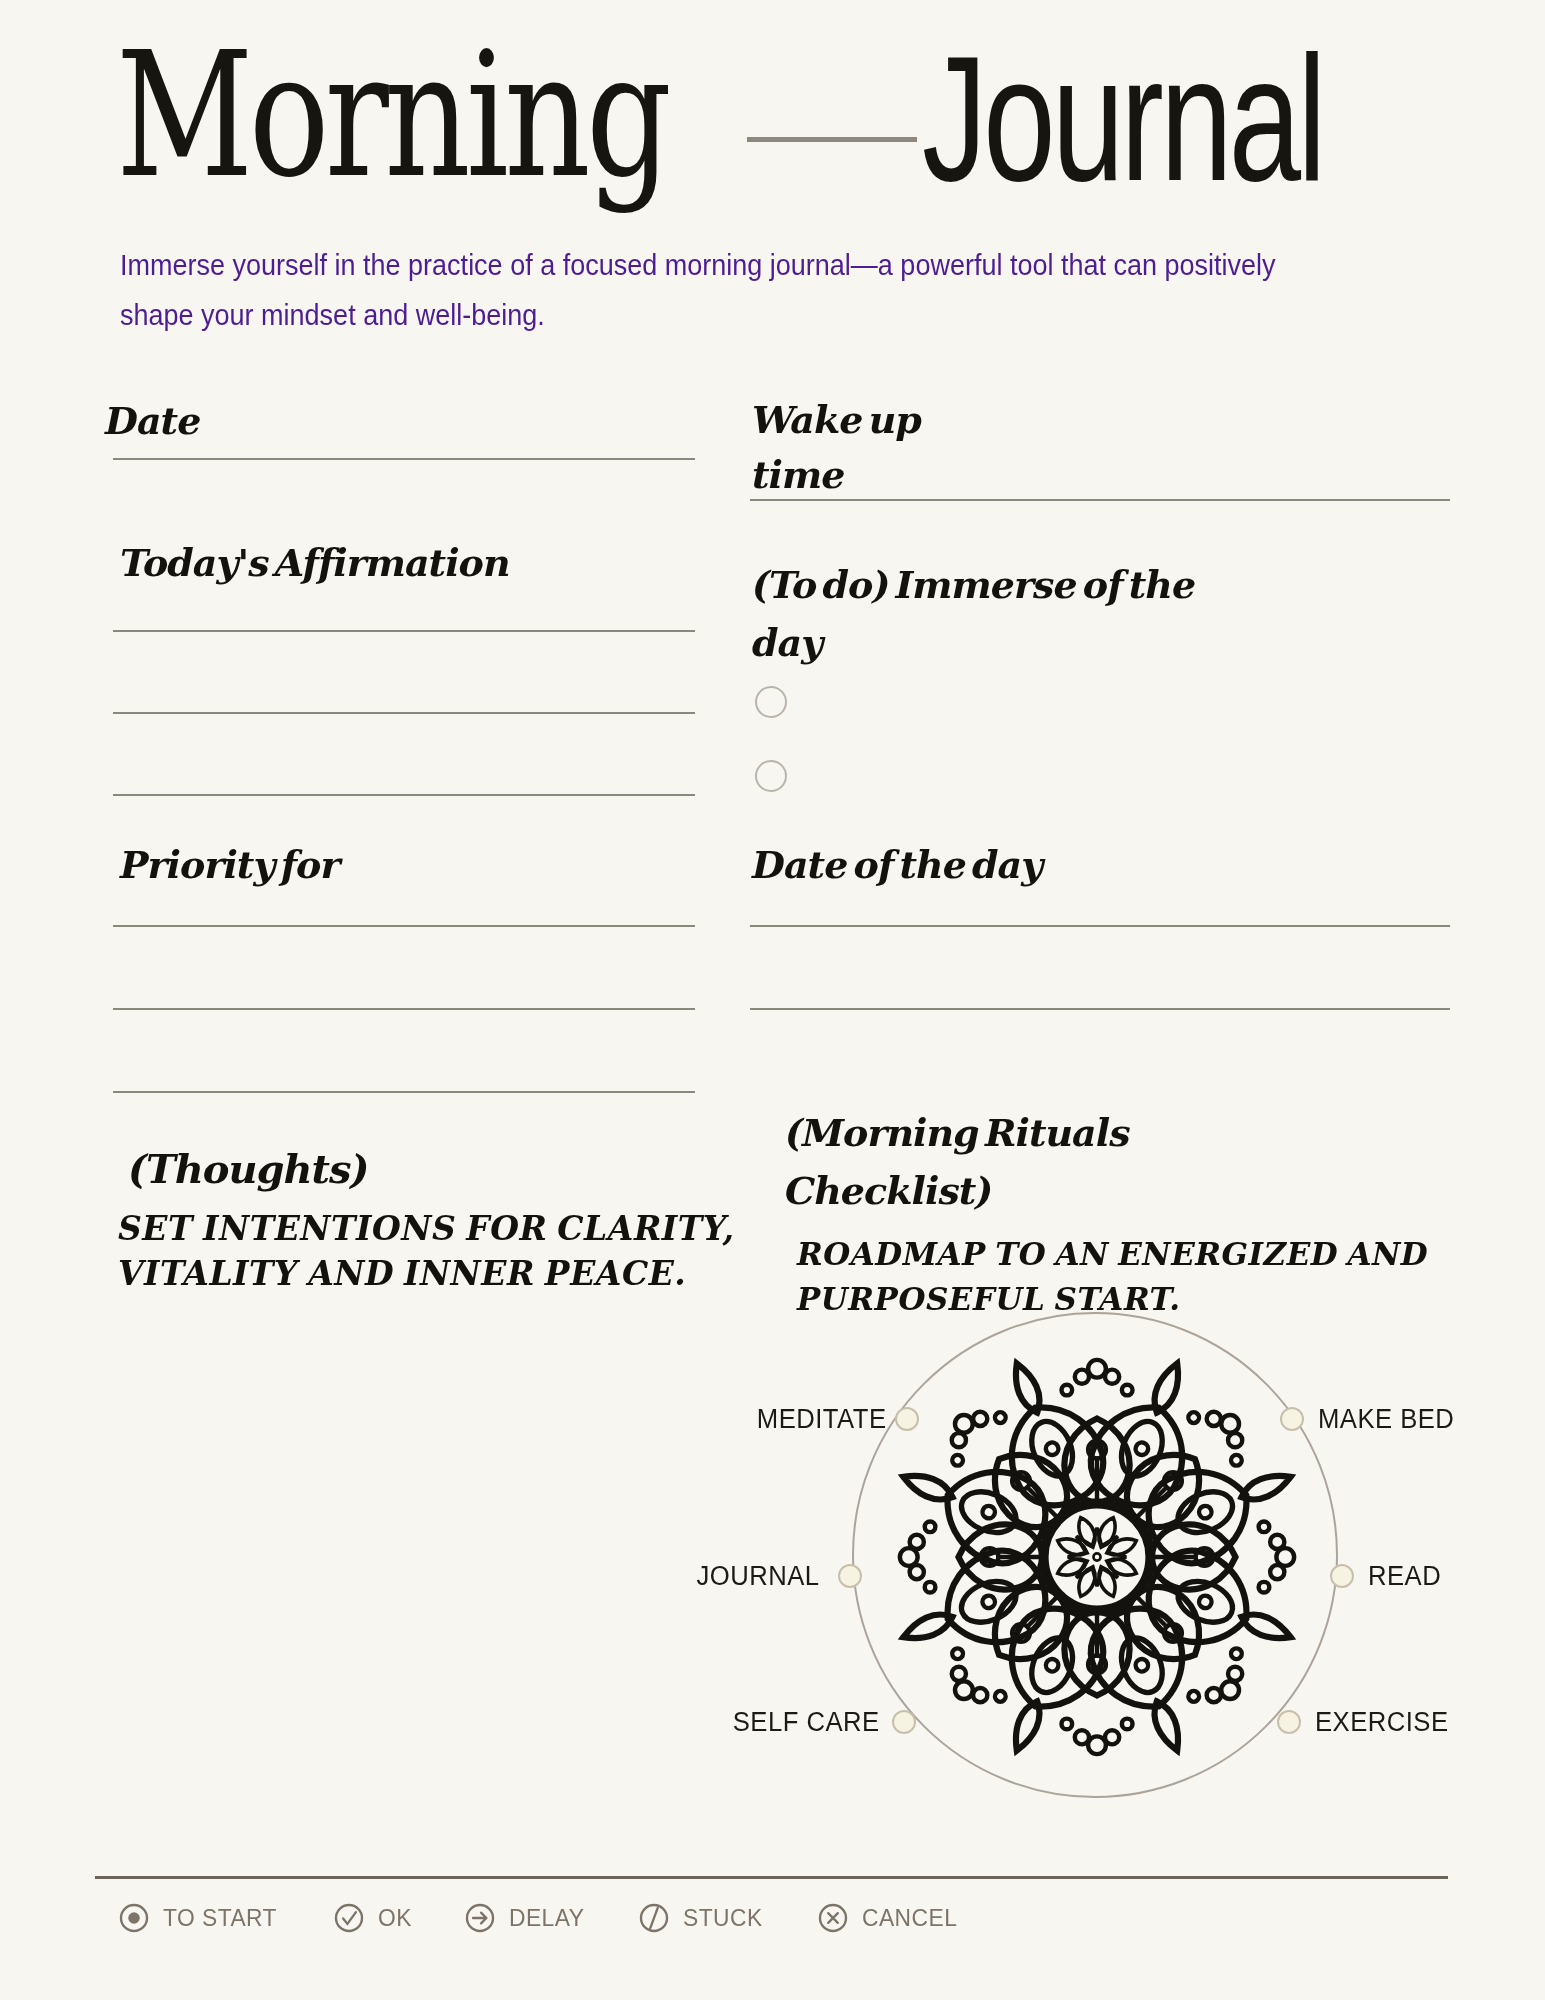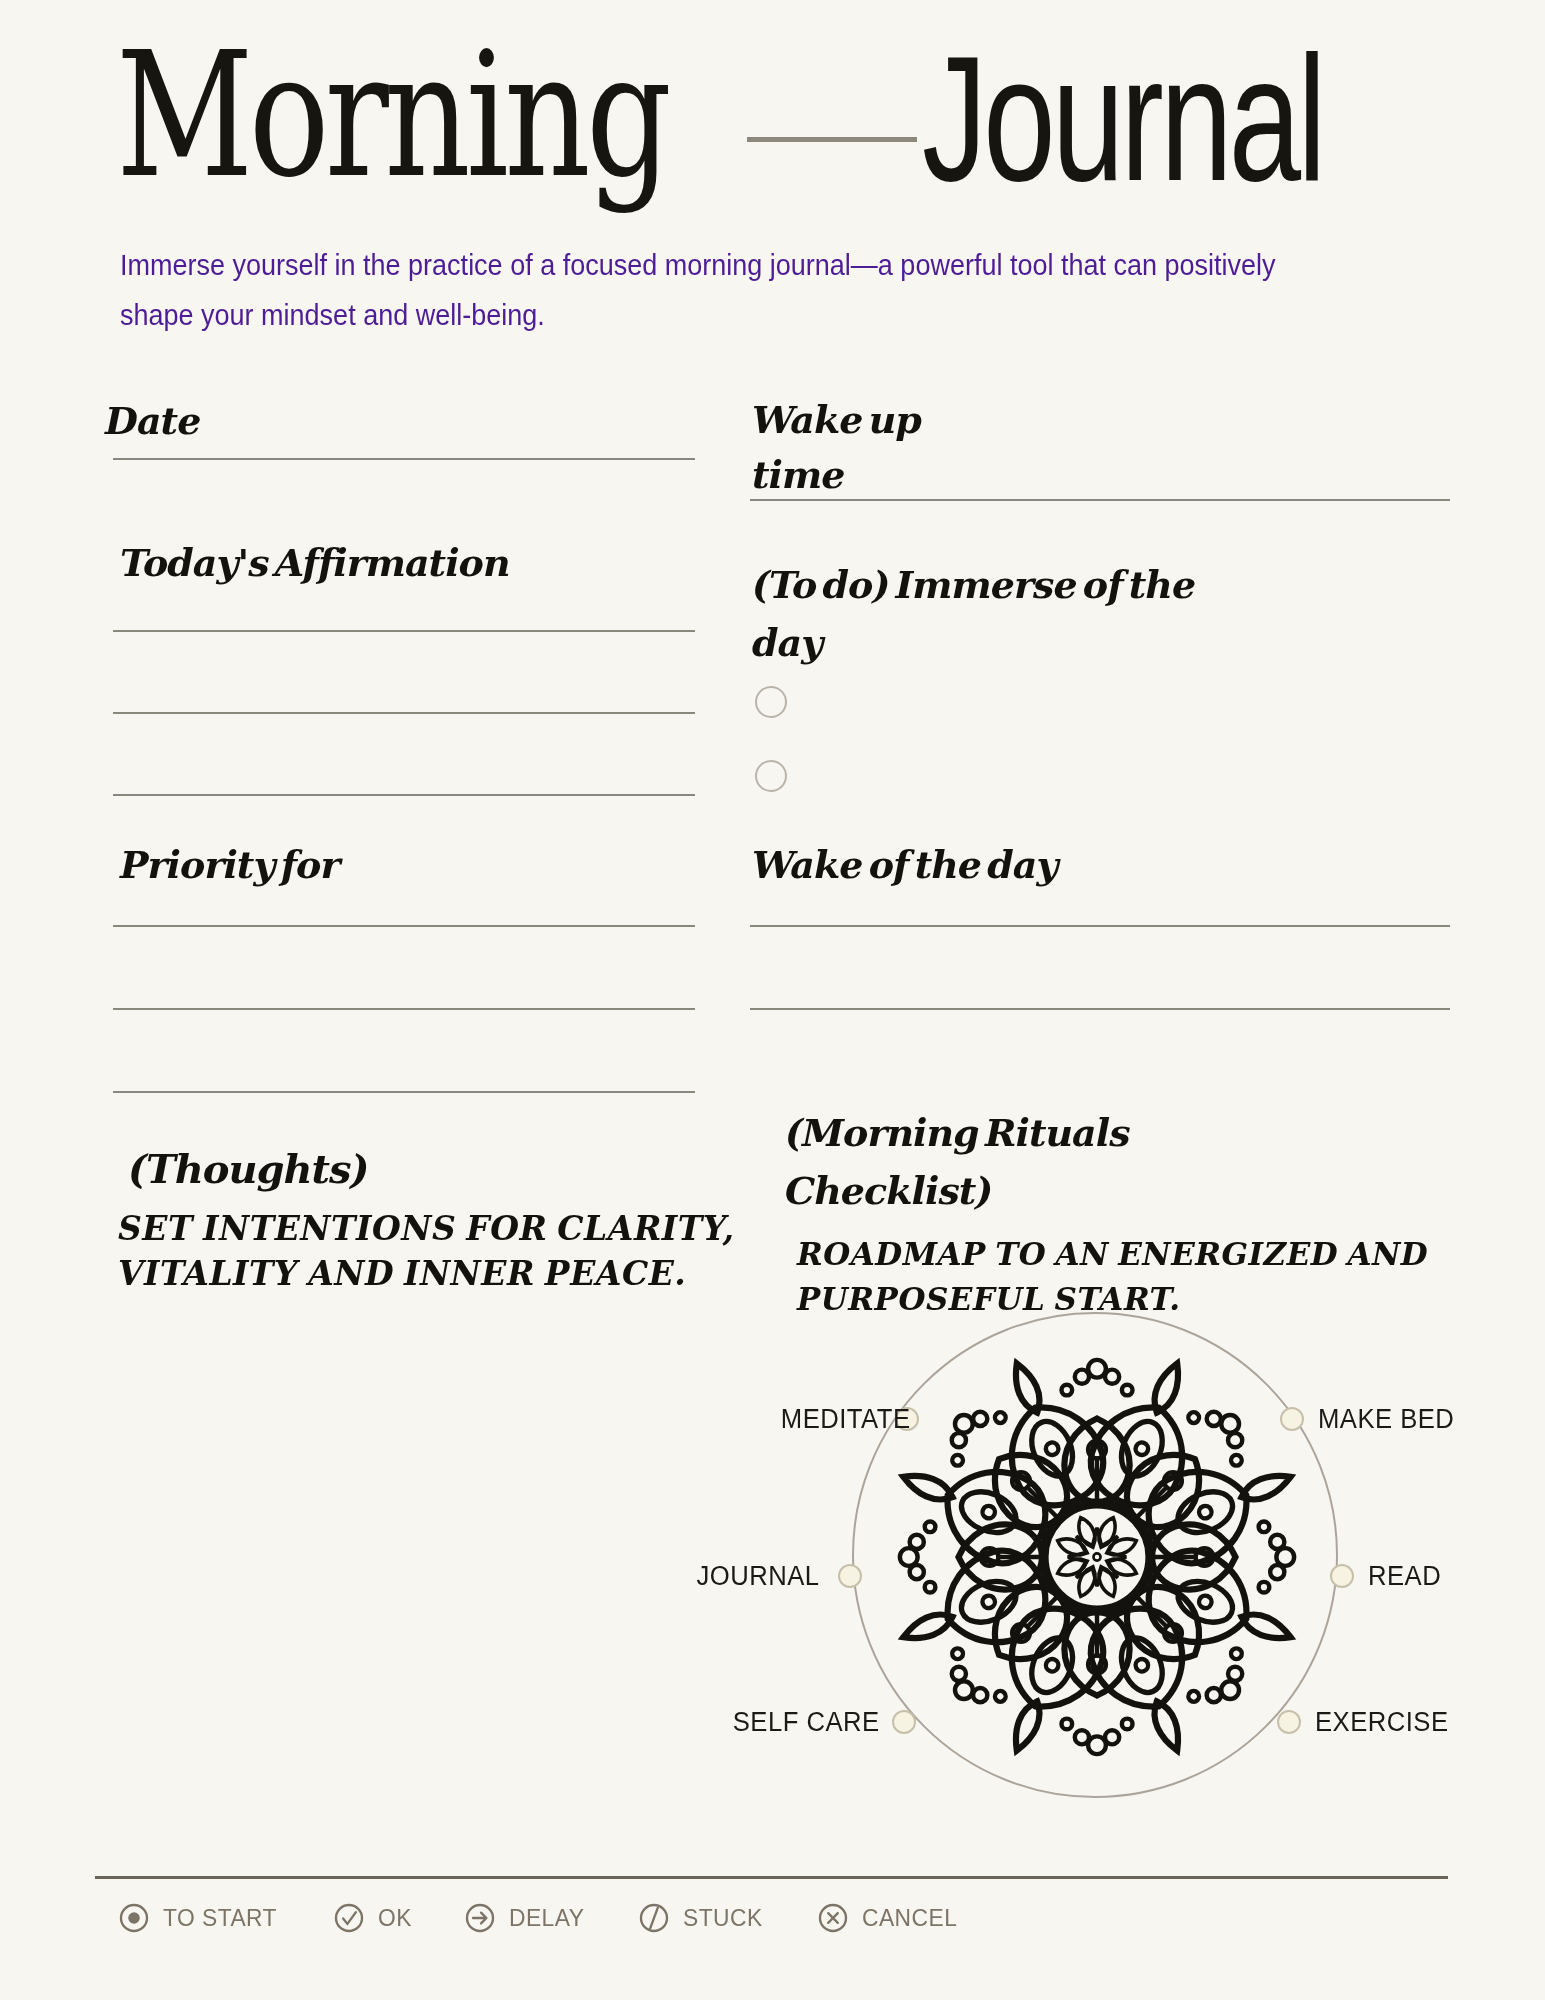--- a/index.html
+++ b/index.html
@@ -124,21 +124,21 @@
   </div>
   <div class="wline right" style="top:499px;"></div>
 
   <div class="h" style="left:752px;top:556px;">
     <span class="hl">(To do) Immerse of the</span>
     <span class="hl">day</span>
   </div>
   <div class="todo-circle" style="top:686px;"></div>
   <div class="todo-circle" style="top:760px;"></div>
 
-  <div class="h" style="left:752px;top:836px;">Wake of the day</div>
+  <div class="h" style="left:752px;top:836px;">Date of the day</div>
   <div class="wline right" style="top:925px;"></div>
   <div class="wline right" style="top:1008px;"></div>
 
   <div class="h" style="left:785px;top:1104px;">
     <span class="hl">(Morning Rituals</span>
     <span class="hl">Checklist)</span>
   </div>
   <div class="tagline" style="left:797px;top:1232px;font-size:31px;">
     <span class="hl">ROADMAP TO AN ENERGIZED AND</span>
     <span class="hl">PURPOSEFUL START.</span>
@@ -219,21 +219,21 @@
     </svg>
   </div>
 
   <div class="wheel-dot" style="left:895px;top:1407px;"></div>
   <div class="wheel-dot" style="left:1280px;top:1407px;"></div>
   <div class="wheel-dot" style="left:838px;top:1564px;"></div>
   <div class="wheel-dot" style="left:1330px;top:1564px;"></div>
   <div class="wheel-dot" style="left:892px;top:1710px;"></div>
   <div class="wheel-dot" style="left:1277px;top:1710px;"></div>
 
-  <div class="wheel-label ralign" style="left:684px;width:226px;top:1404px;"><span>MEDITATE</span></div>
+  <div class="wheel-label ralign" style="left:660px;width:226px;top:1404px;"><span>MEDITATE</span></div>
   <div class="wheel-label lalign" style="left:1318px;top:1404px;"><span>MAKE BED</span></div>
   <div class="wheel-label ralign" style="left:620px;width:200px;top:1561px;"><span>JOURNAL</span></div>
   <div class="wheel-label lalign" style="left:1368px;top:1561px;"><span>READ</span></div>
   <div class="wheel-label ralign" style="left:640px;width:240px;top:1707px;"><span>SELF CARE</span></div>
   <div class="wheel-label lalign" style="left:1315px;top:1707px;"><span>EXERCISE</span></div>
 
   <div class="legend-rule"></div>
   <div class="legend">
     <div class="legend-item">
       <svg width="32" height="32" viewBox="0 0 30 30">

